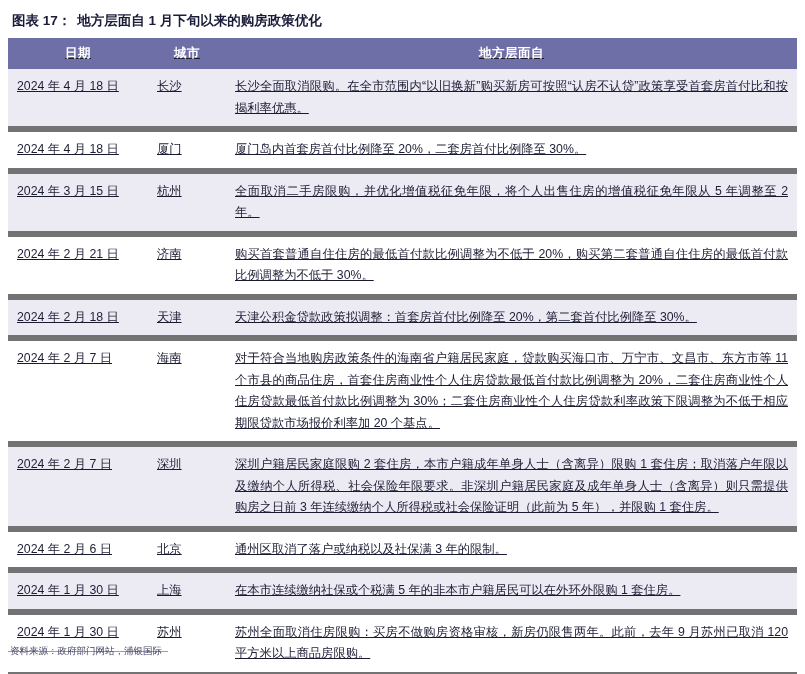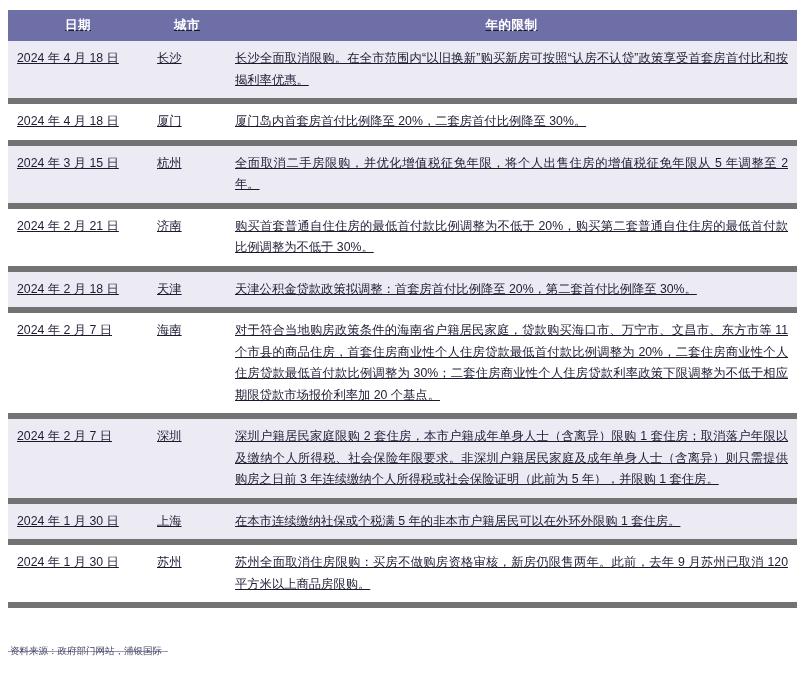--- a/index.html
+++ b/index.html
@@ -98,27 +98,31 @@
     bottom: 22px;
     width: 160px;
     border-bottom: 1px solid #9a9ab5;
   }
 </style>
 </head>
 <body>
 
 <div class="page">
 
+  <div class="title-row">
+    <span class="title-label">图表 17：</span>
+    <span class="title-text">地方层面自 1 月下旬以来的购房政策优化</span>
+  </div>
 
   <table class="policy">
     <thead>
       <tr>
         <th class="col-date">日期</th>
         <th class="col-city">城市</th>
-        <th class="col-content">年的限制</th>
+        <th class="col-content">地方层面自</th>
       </tr>
     </thead>
     <tbody>
       <tr class="alt">
         <td class="date">2024 年 4 月 18 日</td>
         <td class="city">长沙</td>
         <td class="content">长沙全面取消限购。在全市范围内“以旧换新”购买新房可按照“认房不认贷”政策享受首套房首付比和按揭利率优惠。</td>
       </tr>
       <tr class="plain">
         <td class="date">2024 年 4 月 18 日</td>
@@ -143,20 +147,25 @@
       <tr class="plain">
         <td class="date">2024 年 2 月 7 日</td>
         <td class="city">海南</td>
         <td class="content">对于符合当地购房政策条件的海南省户籍居民家庭，贷款购买海口市、万宁市、文昌市、东方市等 11 个市县的商品住房，首套住房商业性个人住房贷款最低首付款比例调整为 20%，二套住房商业性个人住房贷款最低首付款比例调整为 30%；二套住房商业性个人住房贷款利率政策下限调整为不低于相应期限贷款市场报价利率加 20 个基点。</td>
       </tr>
       <tr class="alt">
         <td class="date">2024 年 2 月 7 日</td>
         <td class="city">深圳</td>
         <td class="content">深圳户籍居民家庭限购 2 套住房，本市户籍成年单身人士（含离异）限购 1 套住房；取消落户年限以及缴纳个人所得税、社会保险年限要求。非深圳户籍居民家庭及成年单身人士（含离异）则只需提供购房之日前 3 年连续缴纳个人所得税或社会保险证明（此前为 5 年），并限购 1 套住房。</td>
       </tr>
+      <tr class="plain">
+        <td class="date">2024 年 2 月 6 日</td>
+        <td class="city">北京</td>
+        <td class="content">通州区取消了落户或纳税以及社保满 3 年的限制。</td>
+      </tr>
       <tr class="alt">
         <td class="date">2024 年 1 月 30 日</td>
         <td class="city">上海</td>
         <td class="content">在本市连续缴纳社保或个税满 5 年的非本市户籍居民可以在外环外限购 1 套住房。</td>
       </tr>
       <tr class="plain">
         <td class="date">2024 年 1 月 30 日</td>
         <td class="city">苏州</td>
         <td class="content">苏州全面取消住房限购：买房不做购房资格审核，新房仍限售两年。此前，去年 9 月苏州已取消 120 平方米以上商品房限购。</td>
       </tr>

